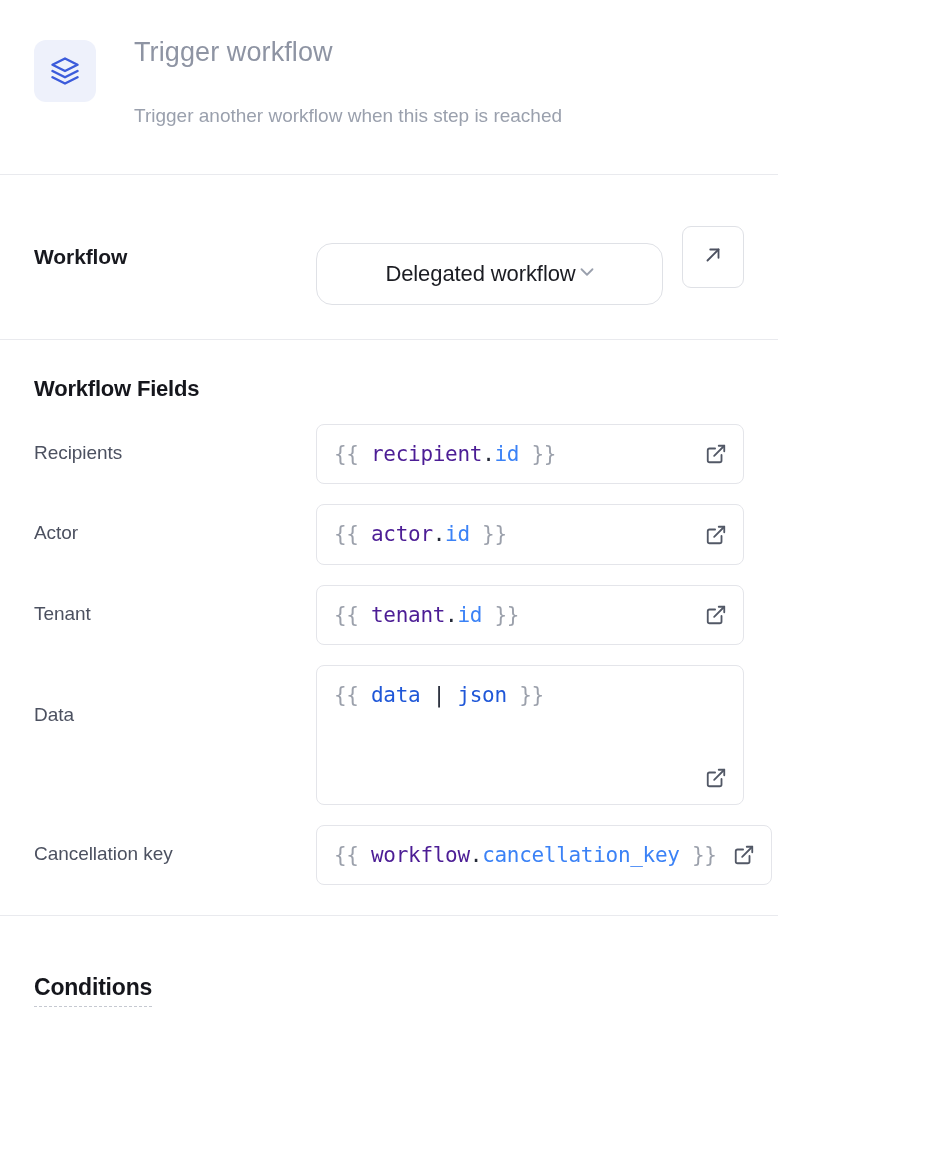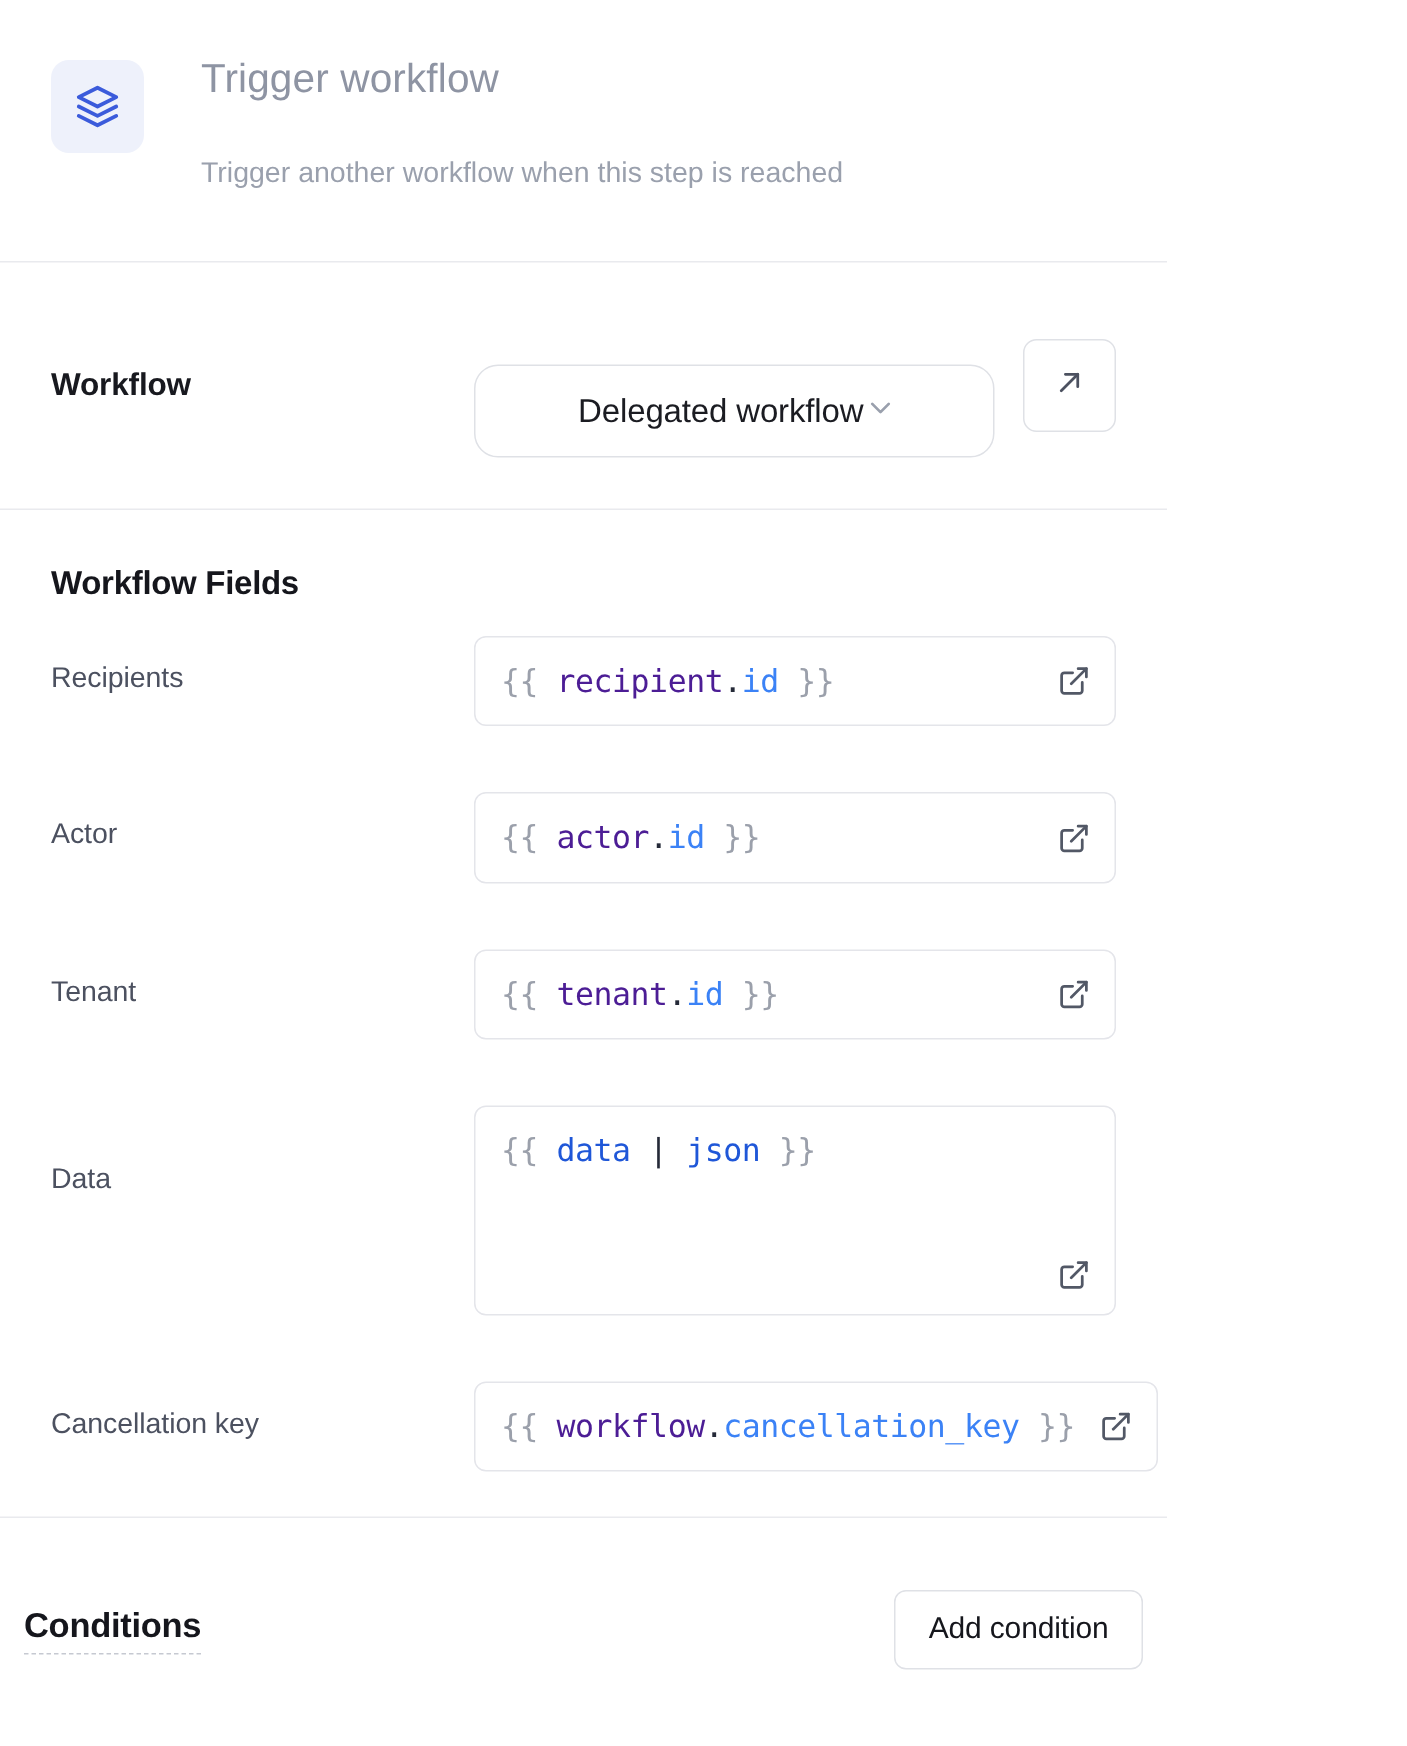--- a/index.html
+++ b/index.html
@@ -136,21 +136,21 @@
     font-size: 22px;
     font-weight: 700;
     color: #15161c;
     letter-spacing: -0.2px;
     margin-bottom: 22px;
   }
 
   .field-row {
     display: flex;
     align-items: flex-start;
-    margin-bottom: 44px;
+    margin-bottom: 20px;
   }
 
   .field-row:last-child { margin-bottom: 0; }
 
   .field-label {
     width: 282px;
     flex: 0 0 282px;
     font-size: 19px;
     color: #4c5160;
     letter-spacing: -0.05px;
@@ -203,21 +203,21 @@
   }
 
   .code-input:not(.multiline) .expand-icon {
     top: 50%;
     bottom: auto;
     transform: translateY(-50%);
   }
 
   
   .conditions-section {
-    padding: 0 16px;
+    padding: 0 34px;
     height: 148px;
     display: flex;
     align-items: center;
     justify-content: space-between;
   }
 
   .conditions-title {
     font-size: 23px;
     font-weight: 700;
     color: #15161c;
@@ -345,16 +345,15 @@
               </svg></span>
           </div>
         </div>
       </div>
   </div>
 
   <div class="divider"></div>
 
   <div class="conditions-section">
     <span class="conditions-title">Conditions</span>
-    <button class="add-condition-btn">Add condition</button>
   </div>
 
 </div>
 
 </body></html>

